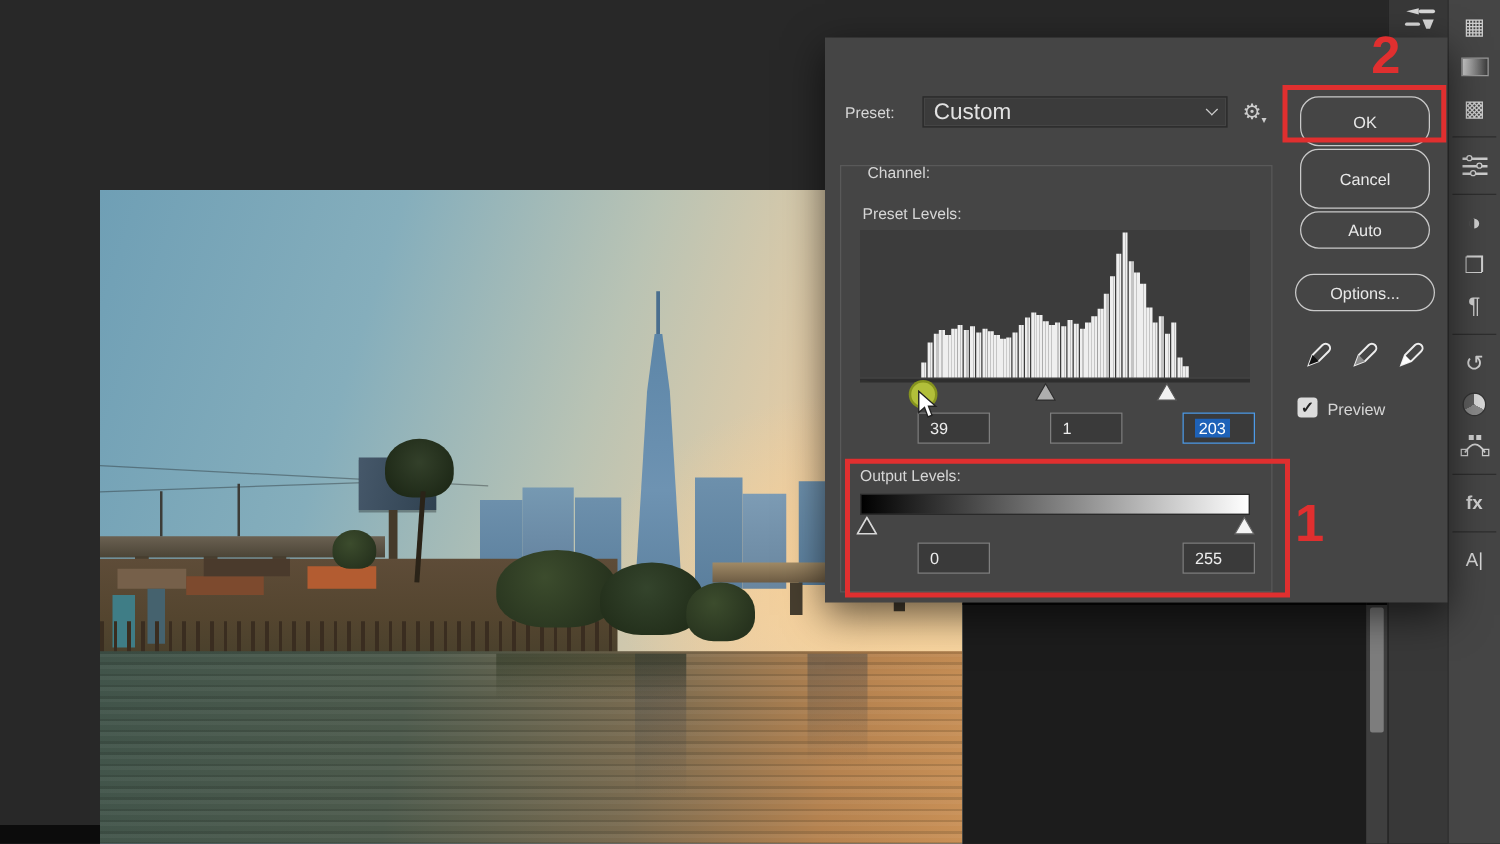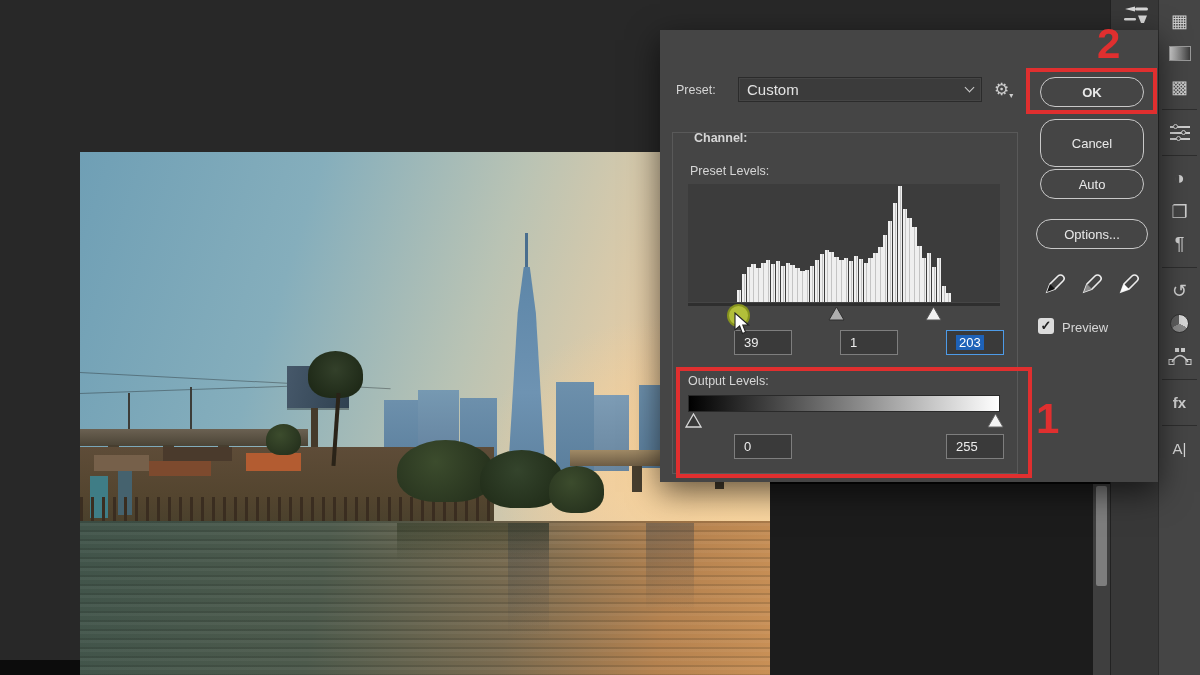--- a/index.html
+++ b/index.html
@@ -44,21 +44,21 @@
   .achip { font-size:15px; color:#d8d8d8; }
 
   
   #dialog { left:660px; top:30px; width:498px; height:452px; background:#454545;
             box-shadow:0 10px 30px rgba(0,0,0,.6); }
   #titlebar { left:0; top:0; width:498px; height:32px; background:#f1f1f1; }
   #title { left:16px; top:0; line-height:32px; font-size:13.5px; color:#2d2d2d; }
   #close-x { left:466px; top:7px; width:20px; height:20px; color:#4c4c4c; font-size:15px; text-align:center; line-height:20px; cursor:pointer;}
   .lbl { color:#d6d6d6; font-size:12.5px; }
   .dd { background:#3b3b3b; border:1px solid #2b2b2b; box-shadow:inset 0 0 0 1px rgba(255,255,255,.05);
-        color:#e2e2e2; font-size:15px; display:flex; align-items:center; padding:0 8px; cursor:pointer;}
+        color:#e2e2e2; font-size:18px; display:flex; align-items:center; padding:0 8px; cursor:pointer;}
   .chev { width:7px; height:7px; border-right:1.6px solid #cdcdcd; border-bottom:1.6px solid #cdcdcd;
         transform:rotate(45deg); margin-left:auto; margin-top:-4px; }
   .groupbox { border:1px solid #595959; }
   #histbox { left:28px; top:154px; width:312px; height:118px; background:#3c3c3c; }
   #histbars { position:absolute; inset:0; display:flex; align-items:flex-end; }
   #histbars .hb { flex:1 1 auto; margin-right:0.5px;
         background:repeating-linear-gradient(90deg,#efefef 0 2px,#c4c4c4 2px 3px); }
   #slidertrack { left:28px; top:272.5px; width:312px; height:3px; background:#2e2e2e; }
   .valbox { background:#3a3a3a; border:1px solid #7e7e7e; color:#ededed; font-size:13px;
         width:58px; height:25px; line-height:23px; padding-left:9px; }
@@ -206,21 +206,21 @@
 
     <div class="lbl abs" style="left:16px;top:53px;">Preset:</div>
     <div class="dd abs" style="left:78px;top:47px;width:244px;height:25px;">
       <span>Custom</span>
       <span class="chev"></span>
     </div>
     <div class="gear abs" style="left:334px;top:49px;"><span>⚙</span><small>▾</small></div>
 
     <div class="groupbox abs" style="left:12px;top:102px;width:346px;height:342px;"></div>
 
-    <div class="lbl abs" style="left:34px;top:101px;font-weight:bold;">Channel:</div>
+    <div class="lbl abs" style="left:34px;top:101px;">Channel:</div>
 
     <div class="lbl abs" style="left:30px;top:134px;">Preset Levels:</div>
     <div id="histbox" class="abs">
         <div id="histbars">
           <div class="hb" style="height: 0px;"></div>
           <div class="hb" style="height: 0px;"></div>
           <div class="hb" style="height: 0px;"></div>
           <div class="hb" style="height: 0px;"></div>
           <div class="hb" style="height: 0px;"></div>
           <div class="hb" style="height: 0px;"></div>
@@ -303,21 +303,21 @@
     <div id="outgrad" class="abs"></div>
     <svg class="abs" style="left:25px;top:383px;" width="17" height="15">
       <polygon points="8.5,1 16,14 1,14" fill="#383838" stroke="#d8d8d8" stroke-width="1.3"></polygon>
       </svg>
     <svg class="abs" style="left:327px;top:383px;" width="17" height="15">
       <polygon points="8.5,1 16,14 1,14" fill="#f4f4f4" stroke="#666" stroke-width="1"></polygon>
       </svg>
     <div class="valbox abs" style="left:74px;top:404px;">0</div>
     <div class="valbox abs" style="left:286px;top:404px;">255</div>
 
-    <div class="pillbtn abs" style="left:380px;top:47px;width:104px;height:30px;font-weight:bold;">OK</div>
+    <div class="pillbtn abs" style="left:380px;top:47px;width:104px;height:40px;">OK</div>
     <div class="pillbtn abs" style="left:380px;top:89px;width:104px;height:48px;">Cancel</div>
     <div class="pillbtn abs" style="left:380px;top:139px;width:104px;height:30px;text-align:right;">Auto</div>
     <div class="pillbtn abs" style="left:376px;top:189px;width:112px;height:30px;">Options...</div>
 
     <svg class="abs" style="left:383px;top:240px;" width="26" height="26">
       <path d="M4 22 L7 14 L15 6 C16.4 4.6 18.6 4.6 20 6 C21.4 7.4 21.4 9.6 20 11 L12 19 L4 22 Z" fill="none" stroke="#ececec" stroke-width="1.6"></path>
       <path d="M4 22 L7 14 L12 19 Z" fill="#111"></path>
       </svg>
     <svg class="abs" style="left:420px;top:240px;" width="26" height="26">
       <path d="M4 22 L7 14 L15 6 C16.4 4.6 18.6 4.6 20 6 C21.4 7.4 21.4 9.6 20 11 L12 19 L4 22 Z" fill="none" stroke="#ececec" stroke-width="1.6"></path>

